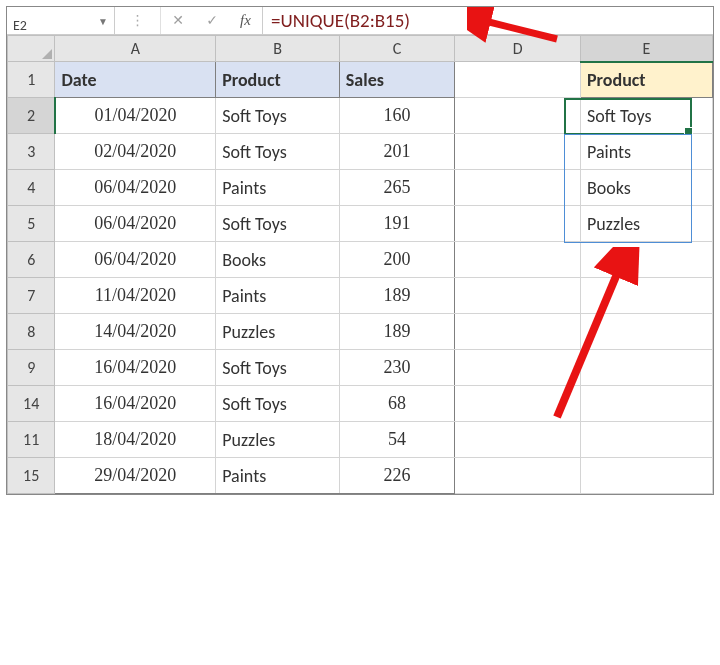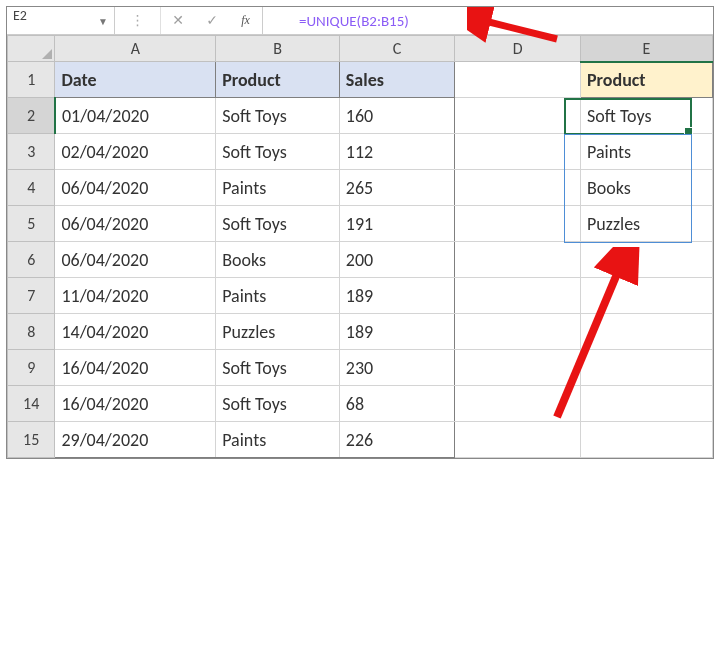--- a/index.html
+++ b/index.html
@@ -20,21 +20,21 @@
     display: flex;
     align-items: stretch;
     height: 28px;
     border-bottom: 1px solid #ccc;
     font-size: 14px;
     color: #444;
   }
   .name-box {
     width: 108px;
     display: flex;
-    align-items: flex-start;
+    align-items: flex-end;
     padding: 0 6px;
     border-right: 1px solid #ccc;
     position: relative;
     background: #fff;
   }
   .name-box .caret {
     position: absolute;
     right: 6px;
     top: 50%;
     transform: translateY(-50%);
@@ -55,31 +55,30 @@
     display: flex;
     align-items: center;
     justify-content: center;
     color: #9e9e9e;
     font-size: 14px;
   }
   .fbar-btn.fx {
     color: #555;
     font-style: italic;
     font-family: 'Times New Roman', serif;
-    font-size: 12px;
+    font-size: 15px;
     border-right: 1px solid #ccc;
   }
   .formula-input {
     flex: 1;
     display: flex;
     align-items: center;
     padding: 0 8px;
-    color: #8b5cf6;
-    font-size: 15px;
-    margin-left: 28px;
+    color: #7f1d1d;
+    font-size: 19px;
   }
   
   .grid {
     position: relative;
   }
   table {
     border-collapse: collapse;
     width: 100%;
     table-layout: fixed;
   }
@@ -128,21 +127,21 @@
   tr.hdrrow { height: 26px; }
   td.cell {
     border: 1px solid #d4d4d4;
     padding: 0 6px;
     font-size: 18px;
     color: #333;
     background: #fff;
     overflow: hidden;
     white-space: nowrap;
   }
-  td.cell.r { text-align: left; }
+  td.cell.r { text-align: center; font-family: Liberation Serif, serif; }
   
   td.data-hdr {
     background: #d9e1f2;
     font-weight: bold;
     border: 1px solid #7f7f7f;
     margin-left: 40px;
   }
   td.data-hdr.e1 {
     background: #fff2cc;
   }
@@ -232,21 +231,21 @@
         <td class="cell abc colA r">01/04/2020</td>
         <td class="cell abc">Soft Toys</td>
         <td class="cell abc colC r">160</td>
         <td class="cell"></td>
         <td class="cell">Soft Toys</td>
       </tr>
       <tr>
         <td class="rhdr">3</td>
         <td class="cell abc colA r">02/04/2020</td>
         <td class="cell abc">Soft Toys</td>
-        <td class="cell abc colC r">112</td>
+        <td class="cell abc colC r">201</td>
         <td class="cell"></td>
         <td class="cell">Paints</td>
       </tr>
       <tr>
         <td class="rhdr">4</td>
         <td class="cell abc colA r">06/04/2020</td>
         <td class="cell abc">Paints</td>
         <td class="cell abc colC r">265</td>
         <td class="cell"></td>
         <td class="cell">Books</td>
@@ -289,20 +288,28 @@
         <td class="cell abc">Soft Toys</td>
         <td class="cell abc colC r">230</td>
         <td class="cell"></td>
         <td class="cell"></td>
       </tr>
       <tr>
         <td class="rhdr">14</td>
         <td class="cell abc colA r">16/04/2020</td>
         <td class="cell abc">Soft Toys</td>
         <td class="cell abc colC r">68</td>
+        <td class="cell"></td>
+        <td class="cell"></td>
+      </tr>
+      <tr>
+        <td class="rhdr">11</td>
+        <td class="cell abc colA r">18/04/2020</td>
+        <td class="cell abc">Puzzles</td>
+        <td class="cell abc colC r">54</td>
         <td class="cell"></td>
         <td class="cell"></td>
       </tr>
       <tr class="r15">
         <td class="rhdr">15</td>
         <td class="cell abc colA r">29/04/2020</td>
         <td class="cell abc">Paints</td>
         <td class="cell abc colC r">226</td>
         <td class="cell"></td>
         <td class="cell"></td>

